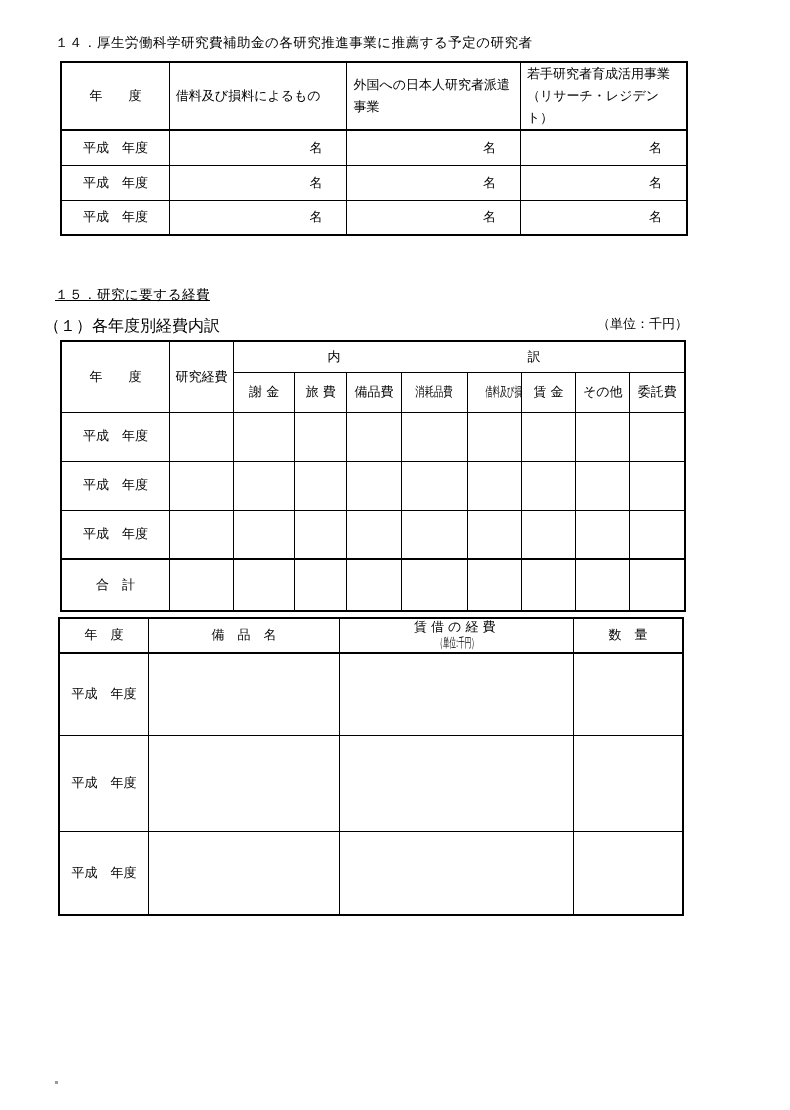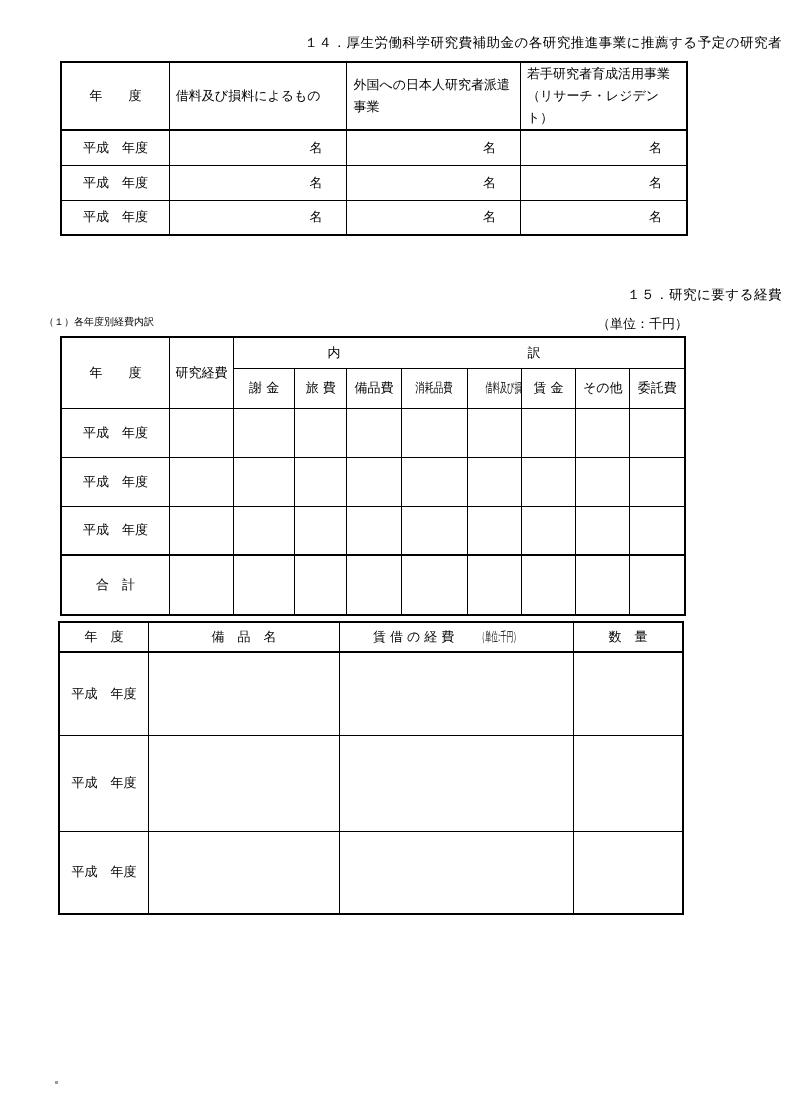--- a/index.html
+++ b/index.html
@@ -3,61 +3,61 @@
 <meta charset="utf-8">
 <style>
   * { box-sizing: border-box; }
   html,body { margin:0; padding:0; background:#ffffff; }
   .doc {
     width:790px; height:1110px; background:#ffffff; color:#000;
     font-family:"DejaVu Sans","Liberation Sans",sans-serif;
     font-size:13px; line-height:1.25; position:relative; overflow:hidden;
     padding-top:34px;
   }
-  .h-num { margin:0 8px 0 55px; font-weight:normal; font-size:13.5px; letter-spacing:0.5px;text-align:right; }
-  .cap   { margin-left:44px; font-size:10px; }
+  .h-num { margin:0 8px 0 55px; font-weight:normal; font-size:13.5px; letter-spacing:0.5px; }
+  .cap   { margin-left:44px; font-size:16px; }
   .cap-a { margin-left:68px; font-size:13px; }
   .cap-row { display:flex; justify-content:space-between; margin-left:44px; width:644px; margin-top:13px; }
 
   table { border-collapse:collapse; table-layout:fixed; border:2px solid #000; }
   td { border:1px solid #000; vertical-align:middle; padding:0; overflow:hidden; font-size:13px; }
 
   
   .t14 { width:628px; margin:10px 0 0 60px; }
   .t14 .hdr td { border-bottom:2px solid #000; height:49px; }
   .t14 .row td { height:35px; }
   .t14 .dashed td { border-top:1px dashed #000; }
 
   
   .t15 { width:626px; margin:4px 0 0 60px; }
   .t15 .hdr1 td { height:31px; }
   .t15 .hdr2 td { height:40px; }
   .t15 .row td { height:49px; }
   .t15 .dashed td { border-top:1px dashed #000; }
-  .t15 .total td { border-top:2px solid #000; height:60px; }
+  .t15 .total td { border-top:2px solid #000; height:52px; }
   .uchiwake { }
   .uchiwake .inner { display:flex; justify-content:space-around; padding-right:50px; }
 
   
   .tA { width:626px; margin:5px 0 0 58px; }
   .tA .hdr td { border-bottom:2px solid #000; height:30px; }
   .tA .r1 td { height:83px; }
   .tA .r2 td { height:96px; }
   .tA .r3 td { height:83px; }
   .tA .dashed td { border-top:1px dashed #000; }
 
   .ctr { text-align:center; }
   .lft { text-align:left; padding-left:6px; padding-right:4px; line-height:1.7; }
   .rt  { text-align:right; padding-right:24px; }
   .cmp72 { display:inline-block; transform:scaleX(0.72); transform-origin:center; white-space:nowrap; }
   .cmp55 { display:inline-block; transform:scaleX(0.55); transform-origin:center; white-space:nowrap; }
   .cmp50 { display:inline-block; transform:scaleX(0.50); transform-origin:center; white-space:nowrap; }
   .ls4 { letter-spacing:4px; }
-  .costhdr { display:flex; justify-content:center; align-items:center; }
-  .mt-s15  { margin-top:50px; }
+  .costhdr { display:flex; justify-content:center; align-items:center;flex-direction:column; }
+  .mt-s15  { margin-top:50px;text-decoration:underline; }
   .mt-cap2 { margin-top:30px; }
   .mt-capA { margin-top:28px; }
   .artifact-dot { position:absolute; left:55px; top:1081px; width:3px; height:3px; background:#9a9a9a; }
 </style>
 </head>
 <body>
 
 <div class="doc">
 
   <h2 class="h-num">１４．厚生労働科学研究費補助金の各研究推進事業に推薦する予定の研究者</h2>

